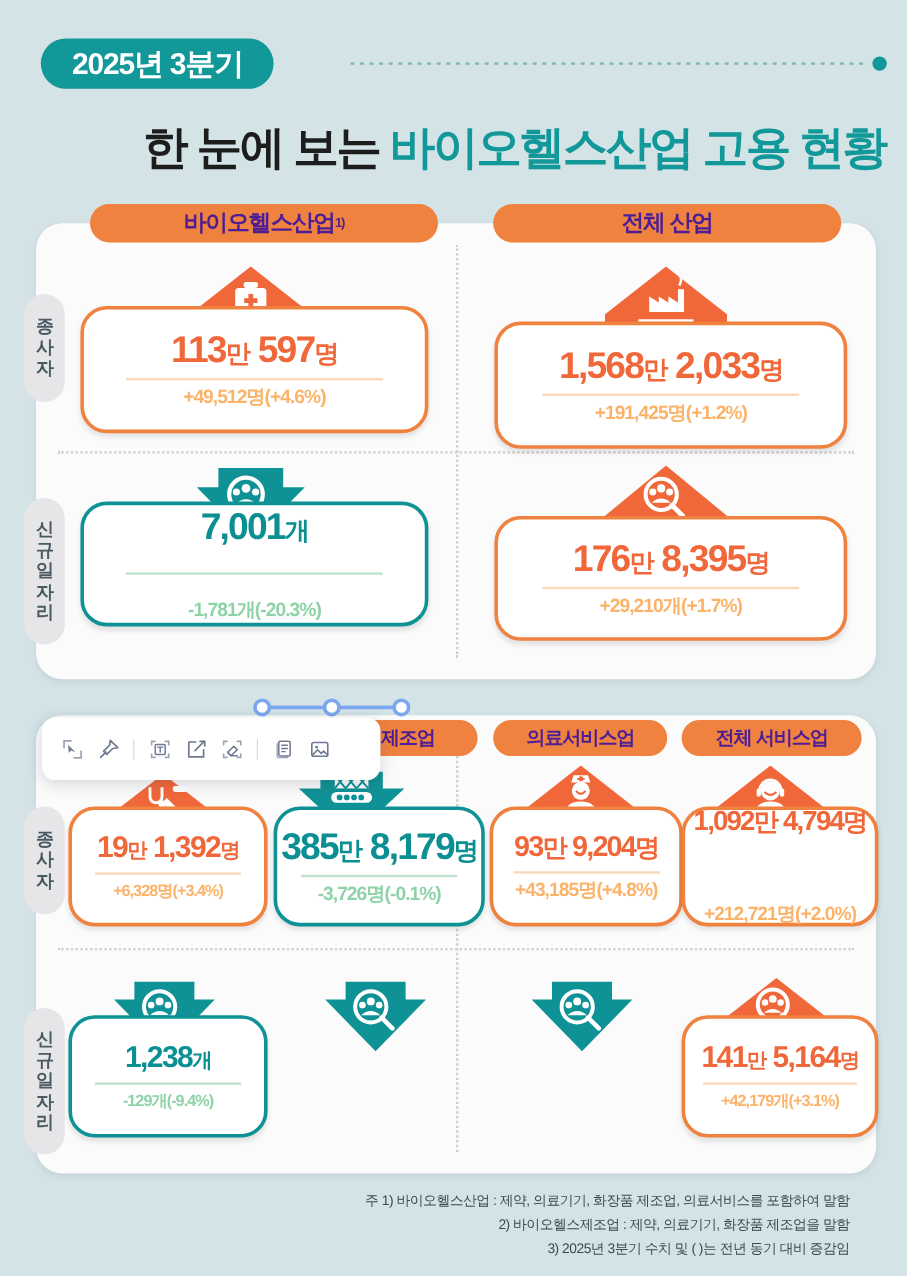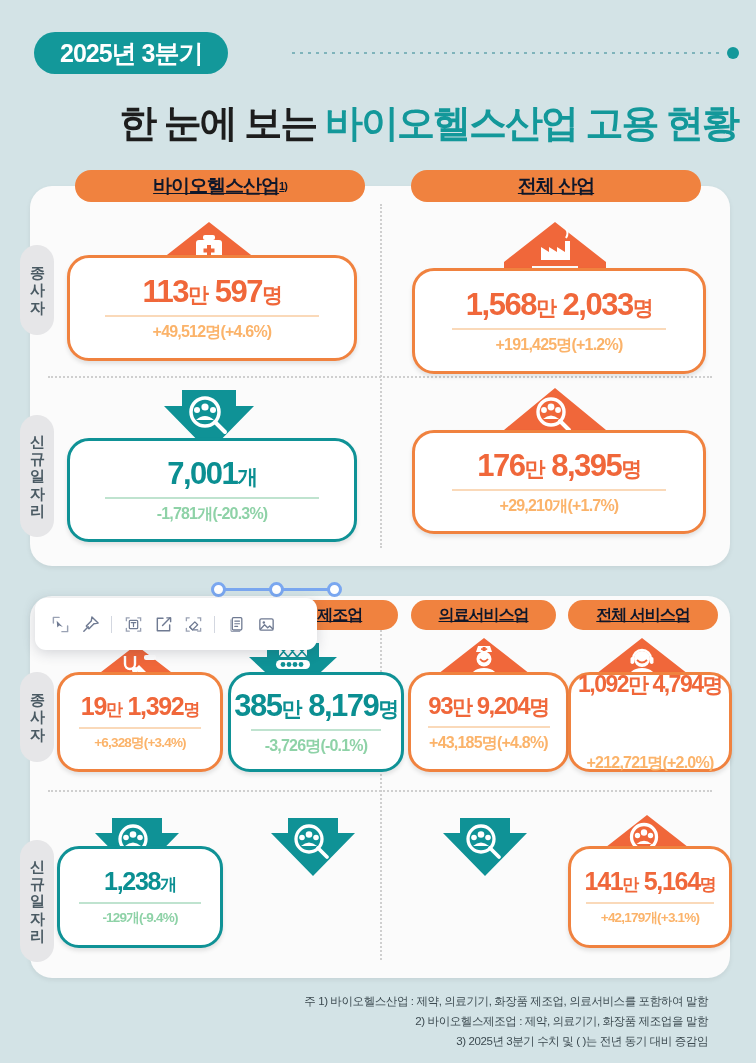--- a/index.html
+++ b/index.html
@@ -48,23 +48,23 @@
     background:#e6e6e8;border-radius:17px;
     color:#4a5a63;font-size:15px;font-weight:bold;letter-spacing:-1px;
     display:flex;flex-direction:column;align-items:center;justify-content:center;
     line-height:1.15;
   }
   .sidetab span{display:block;}
 
   
   .pill{
     position:absolute;height:32px;border-radius:16px;background:#f0823f;
-    color:#0f172a;font-size:19px;font-weight:bold;letter-spacing:-1px;
+    color:#4c1d95;font-size:19px;font-weight:bold;letter-spacing:-1px;
     display:flex;align-items:center;justify-content:center;
-    white-space:nowrap;z-index:6;text-decoration:underline;
+    white-space:nowrap;z-index:6;
   }
   .pill.sm{font-size:16px;height:30px;border-radius:15px;}
   .pill sup{font-size:11px;vertical-align:super;}
 
   
   .card{
     position:absolute;background:#fff;border:3px solid #f0823f;border-radius:22px;
     box-shadow:0 3px 4px rgba(0,0,0,.10);
     display:flex;flex-direction:column;align-items:center;justify-content:center;
     z-index:3;
@@ -176,21 +176,21 @@
     <svg width="90" height="62" viewBox="0 0 90 62">
         <path d="M18 0 L72 0 L72 16 L90 16 L45 62 L0 16 L18 16 Z" fill="#0f9296"></path>
         <circle cx="41" cy="22" r="14" fill="none" stroke="#fff" stroke-width="3.5"></circle>
         <circle cx="41" cy="17" r="3.6" fill="#fff"></circle>
         <circle cx="33" cy="20" r="3" fill="#fff"></circle>
         <circle cx="49" cy="20" r="3" fill="#fff"></circle>
         <path d="M32 30 q9-8 18 0 z" fill="#fff"></path>
         <line x1="51" y1="32" x2="61" y2="42" stroke="#fff" stroke-width="4" stroke-linecap="round"></line>
       </svg>
   </div>
-  <div class="card teal" style="left:67px;top:438px;width:284px;height:98px;">
+  <div class="card teal" style="left:67px;top:418px;width:284px;height:98px;gap:15px;">
     <div class="val"><span>7,001</span><span class="u">개</span></div>
     <div class="rule" style="width:214px;"></div>
     <div class="dlt">-1,781개(-20.3%)</div>
   </div>
 
   <div class="roof" style="left:504px;top:388px;">
     <svg width="102" height="58" viewBox="0 0 102 58">
         <path d="M51 0 L102 42 L102 58 L74 58 L74 46 L28 46 L28 58 L0 58 L0 42 Z" fill="#f0673a"></path>
         <circle cx="47" cy="24" r="13" fill="none" stroke="#fff" stroke-width="3.4"></circle>
         <circle cx="47" cy="19" r="3.4" fill="#fff"></circle>

